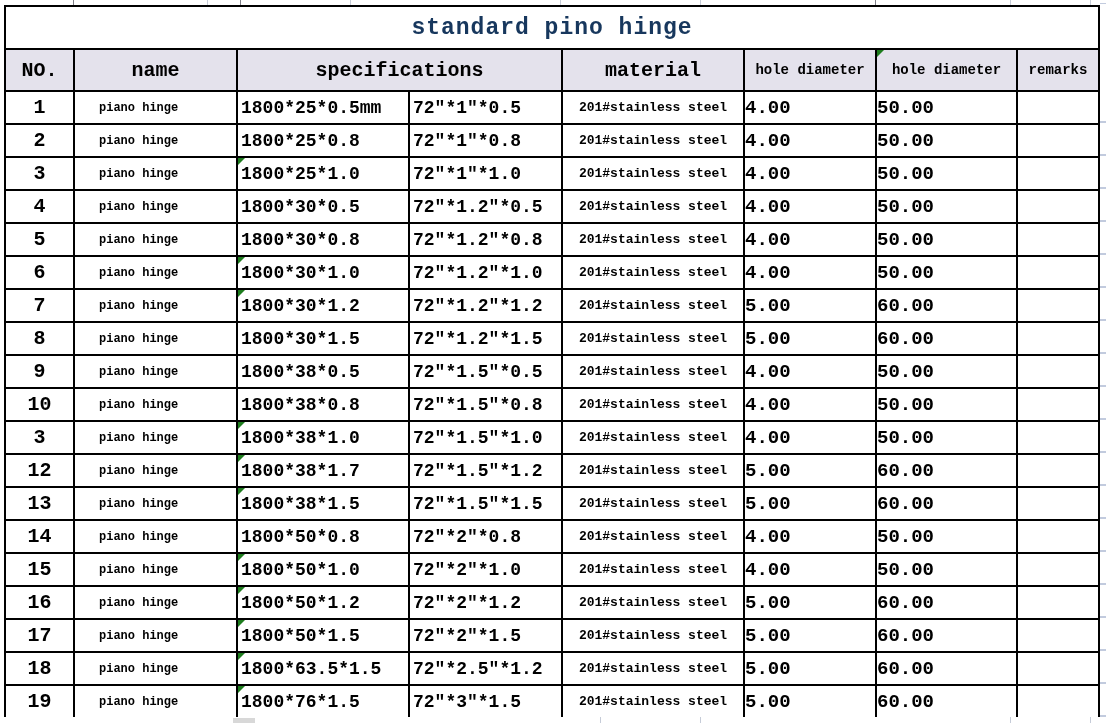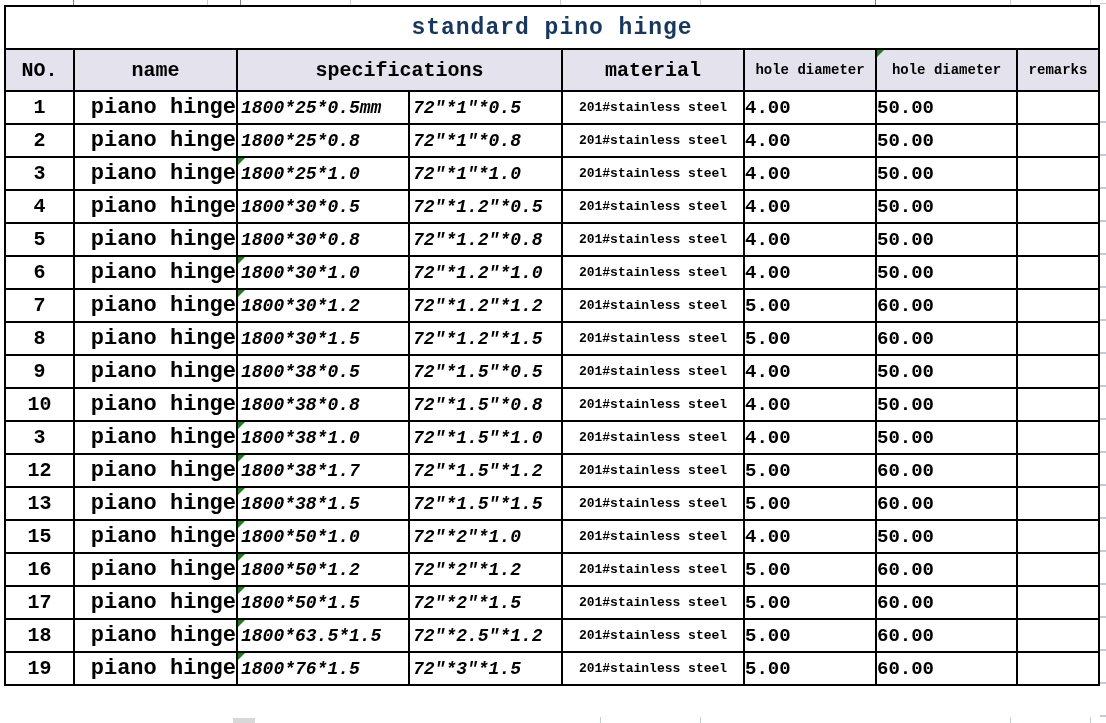--- a/index.html
+++ b/index.html
@@ -31,22 +31,22 @@
     font-weight:bold;color:#000;vertical-align:middle;box-sizing:border-box;
   }
   tr.title-row td{
     height:43px;background:#fff;text-align:center;
     font-size:23px;letter-spacing:1px;
   }
   tr.header-row th{height:42px;background:#e4e2ec;font-size:20px;font-weight:bold;}
   tr.header-row th.small{font-size:14px;}
   tbody td{height:33px;background:#fff;}
   .cell-no{text-align:center;font-size:20px;}
-  .cell-name{text-align:right;font-size:22px;}
-  .cell-spec-mm,.cell-spec-inch{text-align:left;padding-left:3px;font-size:18px;font-style:italic;}
+  .cell-name{text-align:left;font-size:12px;padding-left:24px;}
+  .cell-spec-mm,.cell-spec-inch{text-align:left;padding-left:3px;font-size:18px;}
   .cell-material{text-align:center;font-size:13px;}
   .cell-hole-diameter,.cell-hole-spacing{font-size:19px;}
   .cell-remarks{text-align:center;font-size:14px;}
   .tri{
     position:absolute;top:0;left:0;width:0;height:0;
     border-top:7px solid #1e7d1e;border-right:7px solid transparent;
   }
 </style>
 </head>
 <body>
@@ -215,20 +215,30 @@
           <td class="cell-no"><span>13</span></td>
           <td class="cell-name"><span>piano hinge</span></td>
           <td class="cell-spec-mm"><span class="tri"></span><span>1800*38*1.5</span></td>
           <td class="cell-spec-inch"><span>72″*1.5″*1.5</span></td>
           <td class="cell-material"><span>201#stainless steel</span></td>
           <td class="cell-hole-diameter"><span>5.00</span></td>
           <td class="cell-hole-spacing"><span>60.00</span></td>
           <td class="cell-remarks"><span></span></td>
         </tr>
         <tr>
+          <td class="cell-no"><span>14</span></td>
+          <td class="cell-name"><span>piano hinge</span></td>
+          <td class="cell-spec-mm"><span>1800*50*0.8</span></td>
+          <td class="cell-spec-inch"><span>72″*2″*0.8</span></td>
+          <td class="cell-material"><span>201#stainless steel</span></td>
+          <td class="cell-hole-diameter"><span>4.00</span></td>
+          <td class="cell-hole-spacing"><span>50.00</span></td>
+          <td class="cell-remarks"><span></span></td>
+        </tr>
+        <tr>
           <td class="cell-no"><span>15</span></td>
           <td class="cell-name"><span>piano hinge</span></td>
           <td class="cell-spec-mm"><span class="tri"></span><span>1800*50*1.0</span></td>
           <td class="cell-spec-inch"><span>72″*2″*1.0</span></td>
           <td class="cell-material"><span>201#stainless steel</span></td>
           <td class="cell-hole-diameter"><span>4.00</span></td>
           <td class="cell-hole-spacing"><span>50.00</span></td>
           <td class="cell-remarks"><span></span></td>
         </tr>
         <tr>

